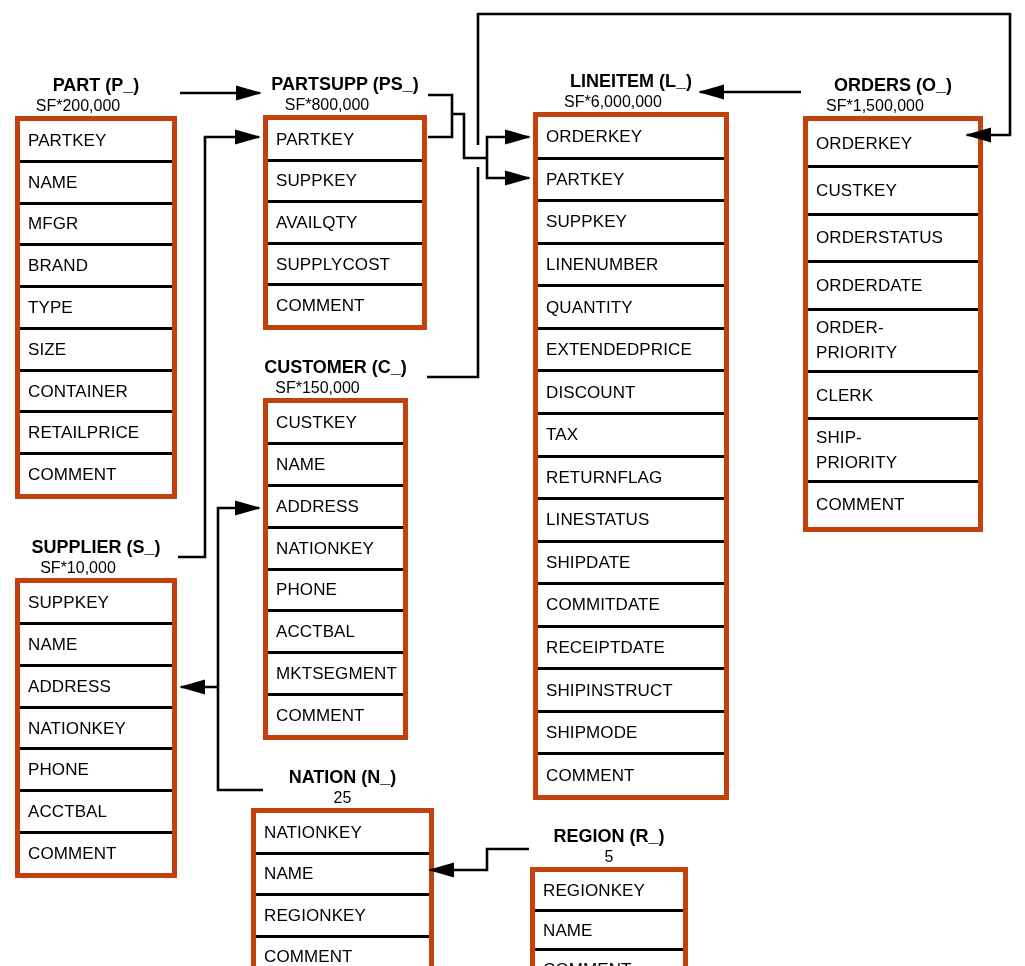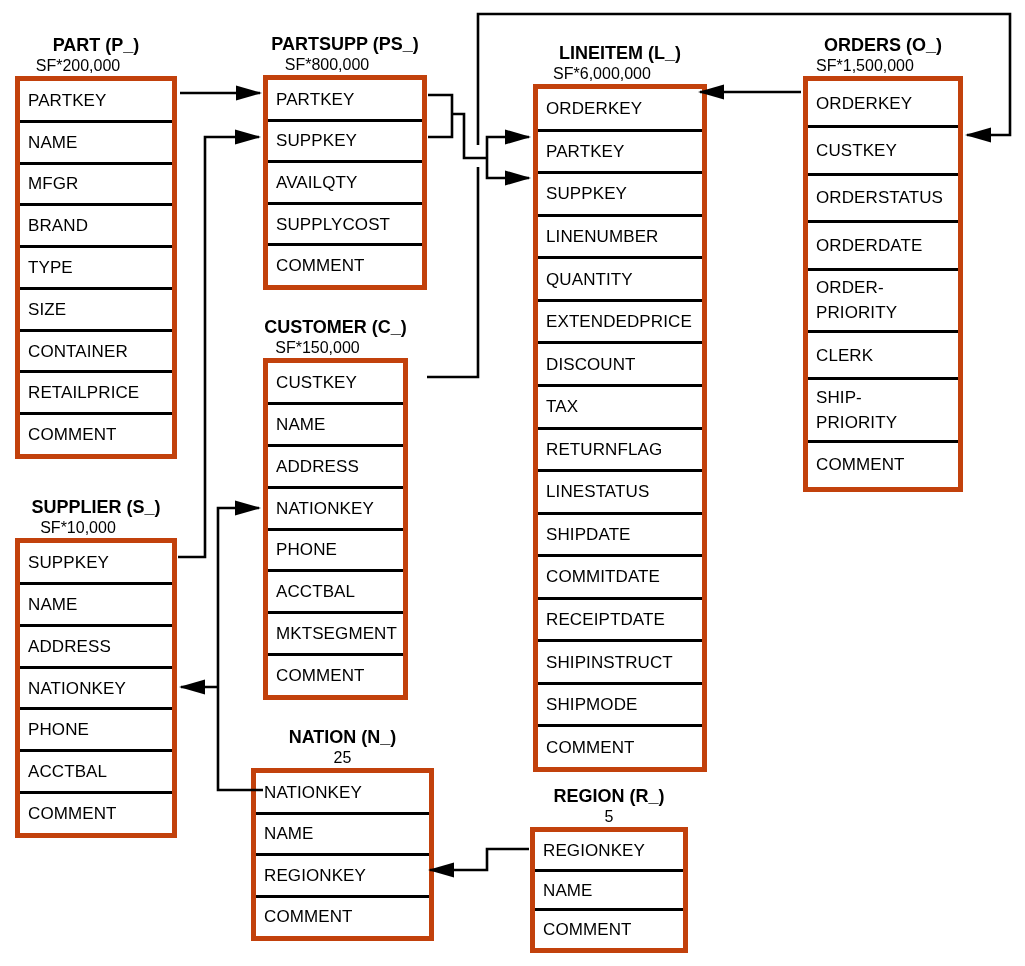--- a/index.html
+++ b/index.html
@@ -2,21 +2,21 @@
 <html><head>
 <meta charset="utf-8">
 <style>
   html,body { margin:0; padding:0; background:#ffffff; }
   .canvas {
     position:relative; width:1025px; height:966px;
     background:#ffffff; overflow:hidden;
     font-family:"Liberation Sans","DejaVu Sans",sans-serif;
     color:#000;
   }
-  .tbl { position:absolute; }
+  .tbl { position:absolute;margin-top:40px; }
   .t-title {
     font-size:18px; font-weight:bold; text-align:center;
     line-height:22px; height:22px; white-space:nowrap;
   }
   .t-sub {
     font-size:16px; text-align:center; line-height:20px; height:20px;
     white-space:nowrap;
   }
   .t-sub.sf { transform:translateX(-18px); }
   .t-box {
@@ -170,21 +170,21 @@
         </div>
         <div class="trow">
           <span>REGIONKEY</span>
         </div>
         <div class="trow">
           <span>COMMENT</span>
         </div>
       </div>
   </div>
 
-  <div class="tbl" style="left:533px;top:42px;width:174px">
+  <div class="tbl" style="left:533px;top:30px;width:196px">
     <div class="t-title">LINEITEM (L_)</div>
     <div class="t-sub sf">SF*6,000,000</div>
     <div class="t-box" style="height:688px">
         <div class="trow">
           <span>ORDERKEY</span>
         </div>
         <div class="trow">
           <span>PARTKEY</span>
         </div>
         <div class="trow">
@@ -241,21 +241,21 @@
         </div>
         <div class="trow">
           <span>NAME</span>
         </div>
         <div class="trow">
           <span>COMMENT</span>
         </div>
       </div>
   </div>
 
-  <div class="tbl" style="left:803px;top:34px;width:160px">
+  <div class="tbl" style="left:803px;top:34px;width:180px">
     <div class="t-title">ORDERS (O_)</div>
     <div class="t-sub sf">SF*1,500,000</div>
     <div class="t-box" style="height:416px">
         <div class="trow">
           <span>ORDERKEY</span>
         </div>
         <div class="trow">
           <span>CUSTKEY</span>
         </div>
         <div class="trow">

